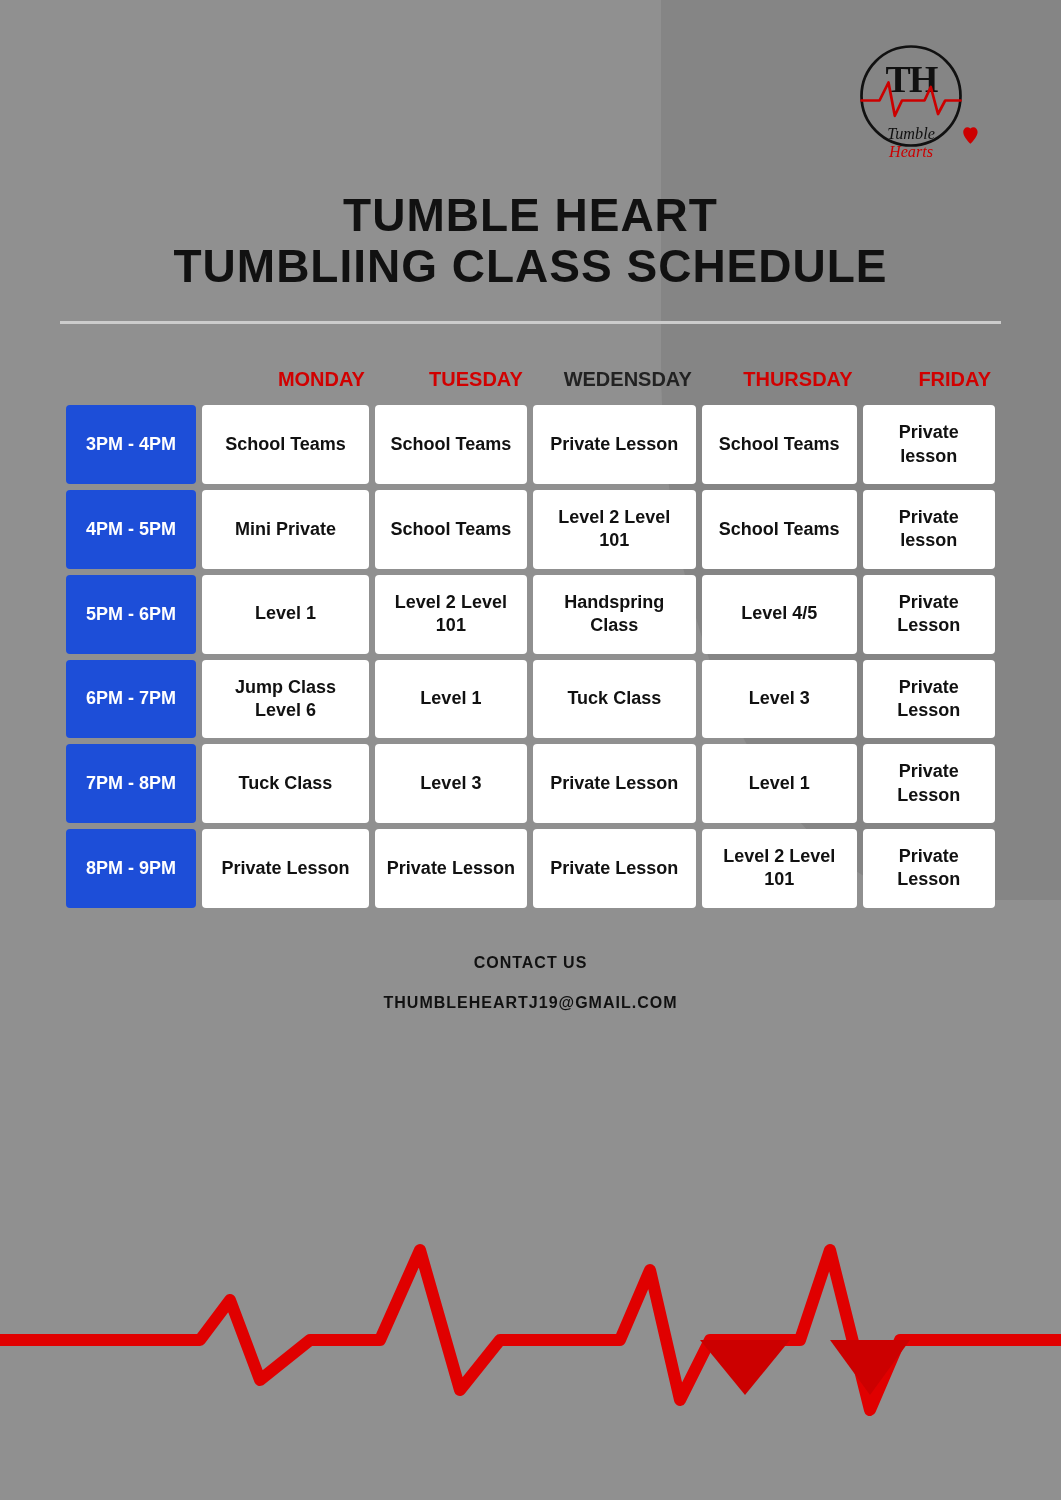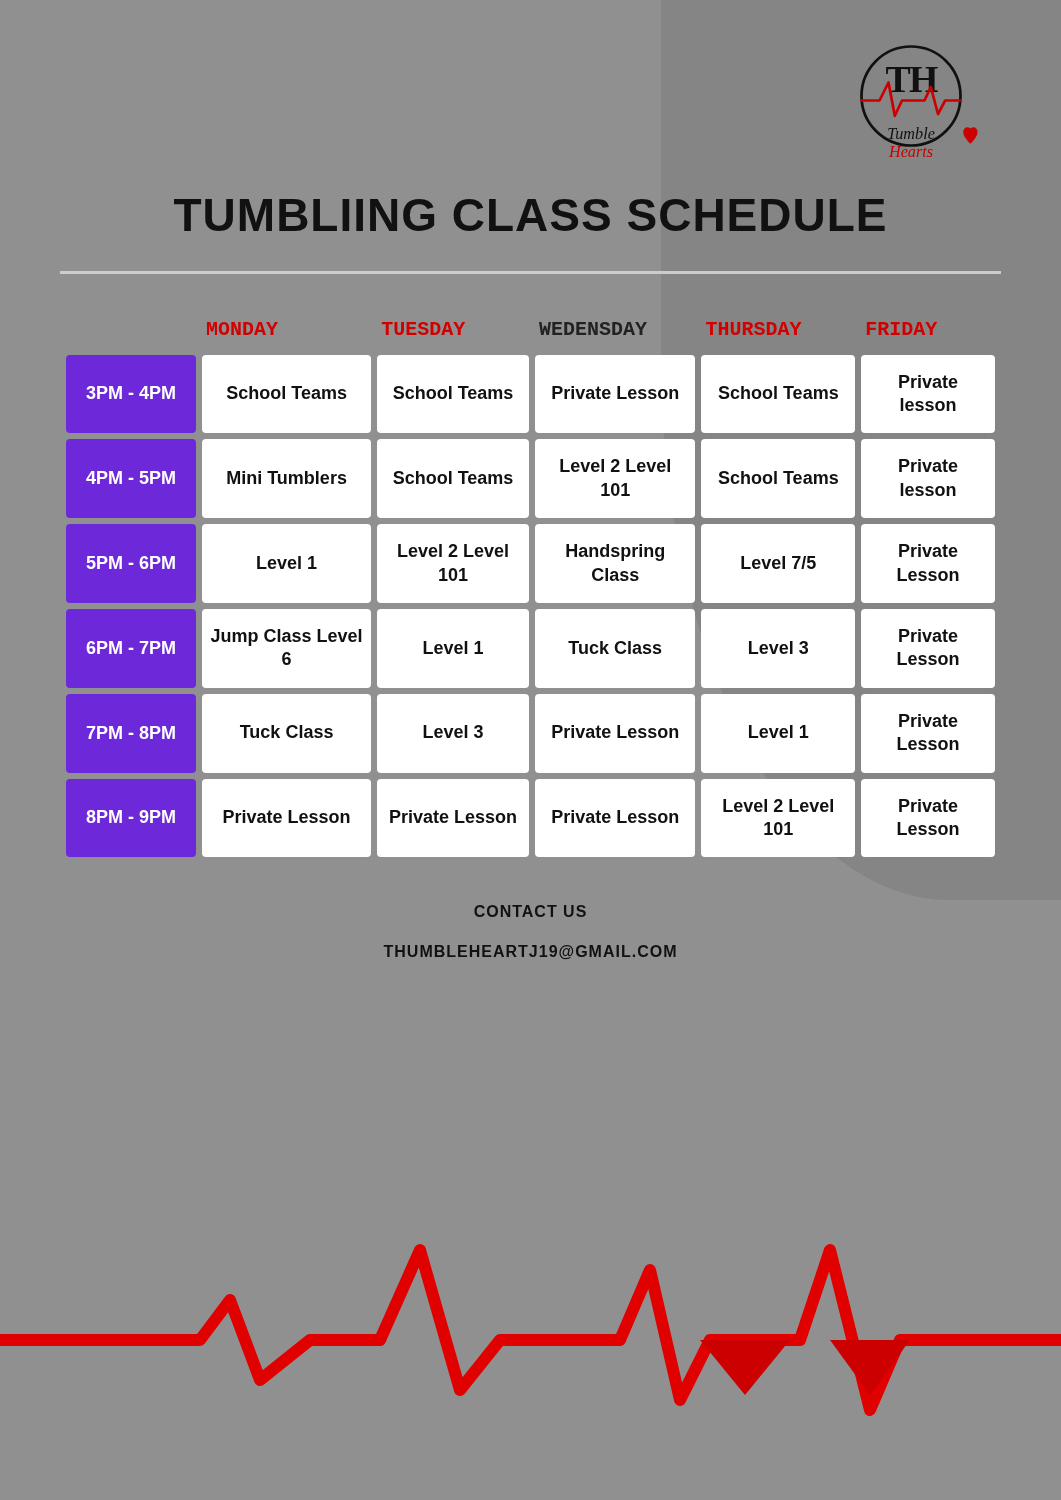--- a/index.html
+++ b/index.html
@@ -79,46 +79,46 @@
     }
 
     
     .schedule-table {
       width: 100%;
       border-collapse: separate;
       border-spacing: 6px;
     }
 
     .schedule-table thead tr th {
-      font-family: Liberation Mono, monospace;
+      font-family: Liberation Sans, sans-serif;
       font-weight: 900;
       font-size: 20px;
       text-transform: uppercase;
       padding: 8px 4px;
-      text-align: left;
+      text-align: right;
       background: transparent;
       border: none;
     }
 
     .th-empty {
       width: 130px;
     }
 
     .th-monday, .th-tuesday, .th-thursday {
       color: #d10000;
     }
     .th-wednesday {
       color: #222;
     }
     .th-friday {
       color: #d10000;
     }
 
     .time-cell {
-      background: #6d28d9;
+      background: #1d4ed8;
       color: #fff;
       font-family: 'Arial Black', sans-serif;
       font-weight: 900;
       font-size: 18px;
       text-align: center;
       padding: 28px 10px;
       border-radius: 4px;
       vertical-align: middle;
       white-space: nowrap;
       margin-top: 20px;
@@ -205,20 +205,21 @@
       <path d="M45,65 L65,65 L75,45 L82,82 L90,65 L115,65 L122,50 L130,80 L138,65 L155,65" fill="none" stroke="#cc0000" stroke-width="3" stroke-linecap="round" stroke-linejoin="round"></path>
 
       <text x="100" y="108" text-anchor="middle" font-family="Georgia, serif" font-style="italic" font-size="18" fill="#111">Tumble</text>
       <text x="100" y="128" text-anchor="middle" font-family="Georgia, serif" font-style="italic" font-size="18" fill="#cc0000">Hearts</text>
 
       <path d="M158,100 C158,96 162,93 166,96 C170,93 174,96 174,100 C174,106 166,113 166,113 C166,113 158,106 158,100 Z" fill="#cc0000"></path>
     </svg>
   </div>
 
   <div class="main-title">
+    <div>TUMBLE HEART</div>
     <div>TUMBLIING CLASS SCHEDULE</div>
   </div>
 
   <hr class="divider">
 
 
   <table class="schedule-table">
     <thead>
       <tr>
         <th class="th-empty"></th>
@@ -233,32 +234,32 @@
     <tr>
           <td class="time-cell">3PM - 4PM</td>
           <td class="class-cell">School Teams</td>
           <td class="class-cell">School Teams</td>
           <td class="class-cell">Private Lesson</td>
           <td class="class-cell">School Teams</td>
           <td class="class-cell">Private lesson</td>
         </tr>
         <tr>
           <td class="time-cell">4PM - 5PM</td>
-          <td class="class-cell">Mini Tumblers</td>
+          <td class="class-cell">Mini Private</td>
           <td class="class-cell">School Teams</td>
           <td class="class-cell">Level 2 Level 101</td>
           <td class="class-cell">School Teams</td>
           <td class="class-cell">Private lesson</td>
         </tr>
         <tr>
           <td class="time-cell">5PM - 6PM</td>
           <td class="class-cell">Level 1</td>
           <td class="class-cell">Level 2 Level 101</td>
           <td class="class-cell">Handspring Class</td>
-          <td class="class-cell">Level 7/5</td>
+          <td class="class-cell">Level 4/5</td>
           <td class="class-cell">Private Lesson</td>
         </tr>
         <tr>
           <td class="time-cell">6PM - 7PM</td>
           <td class="class-cell">Jump Class Level 6</td>
           <td class="class-cell">Level 1</td>
           <td class="class-cell">Tuck Class</td>
           <td class="class-cell">Level 3</td>
           <td class="class-cell">Private Lesson</td>
         </tr>

